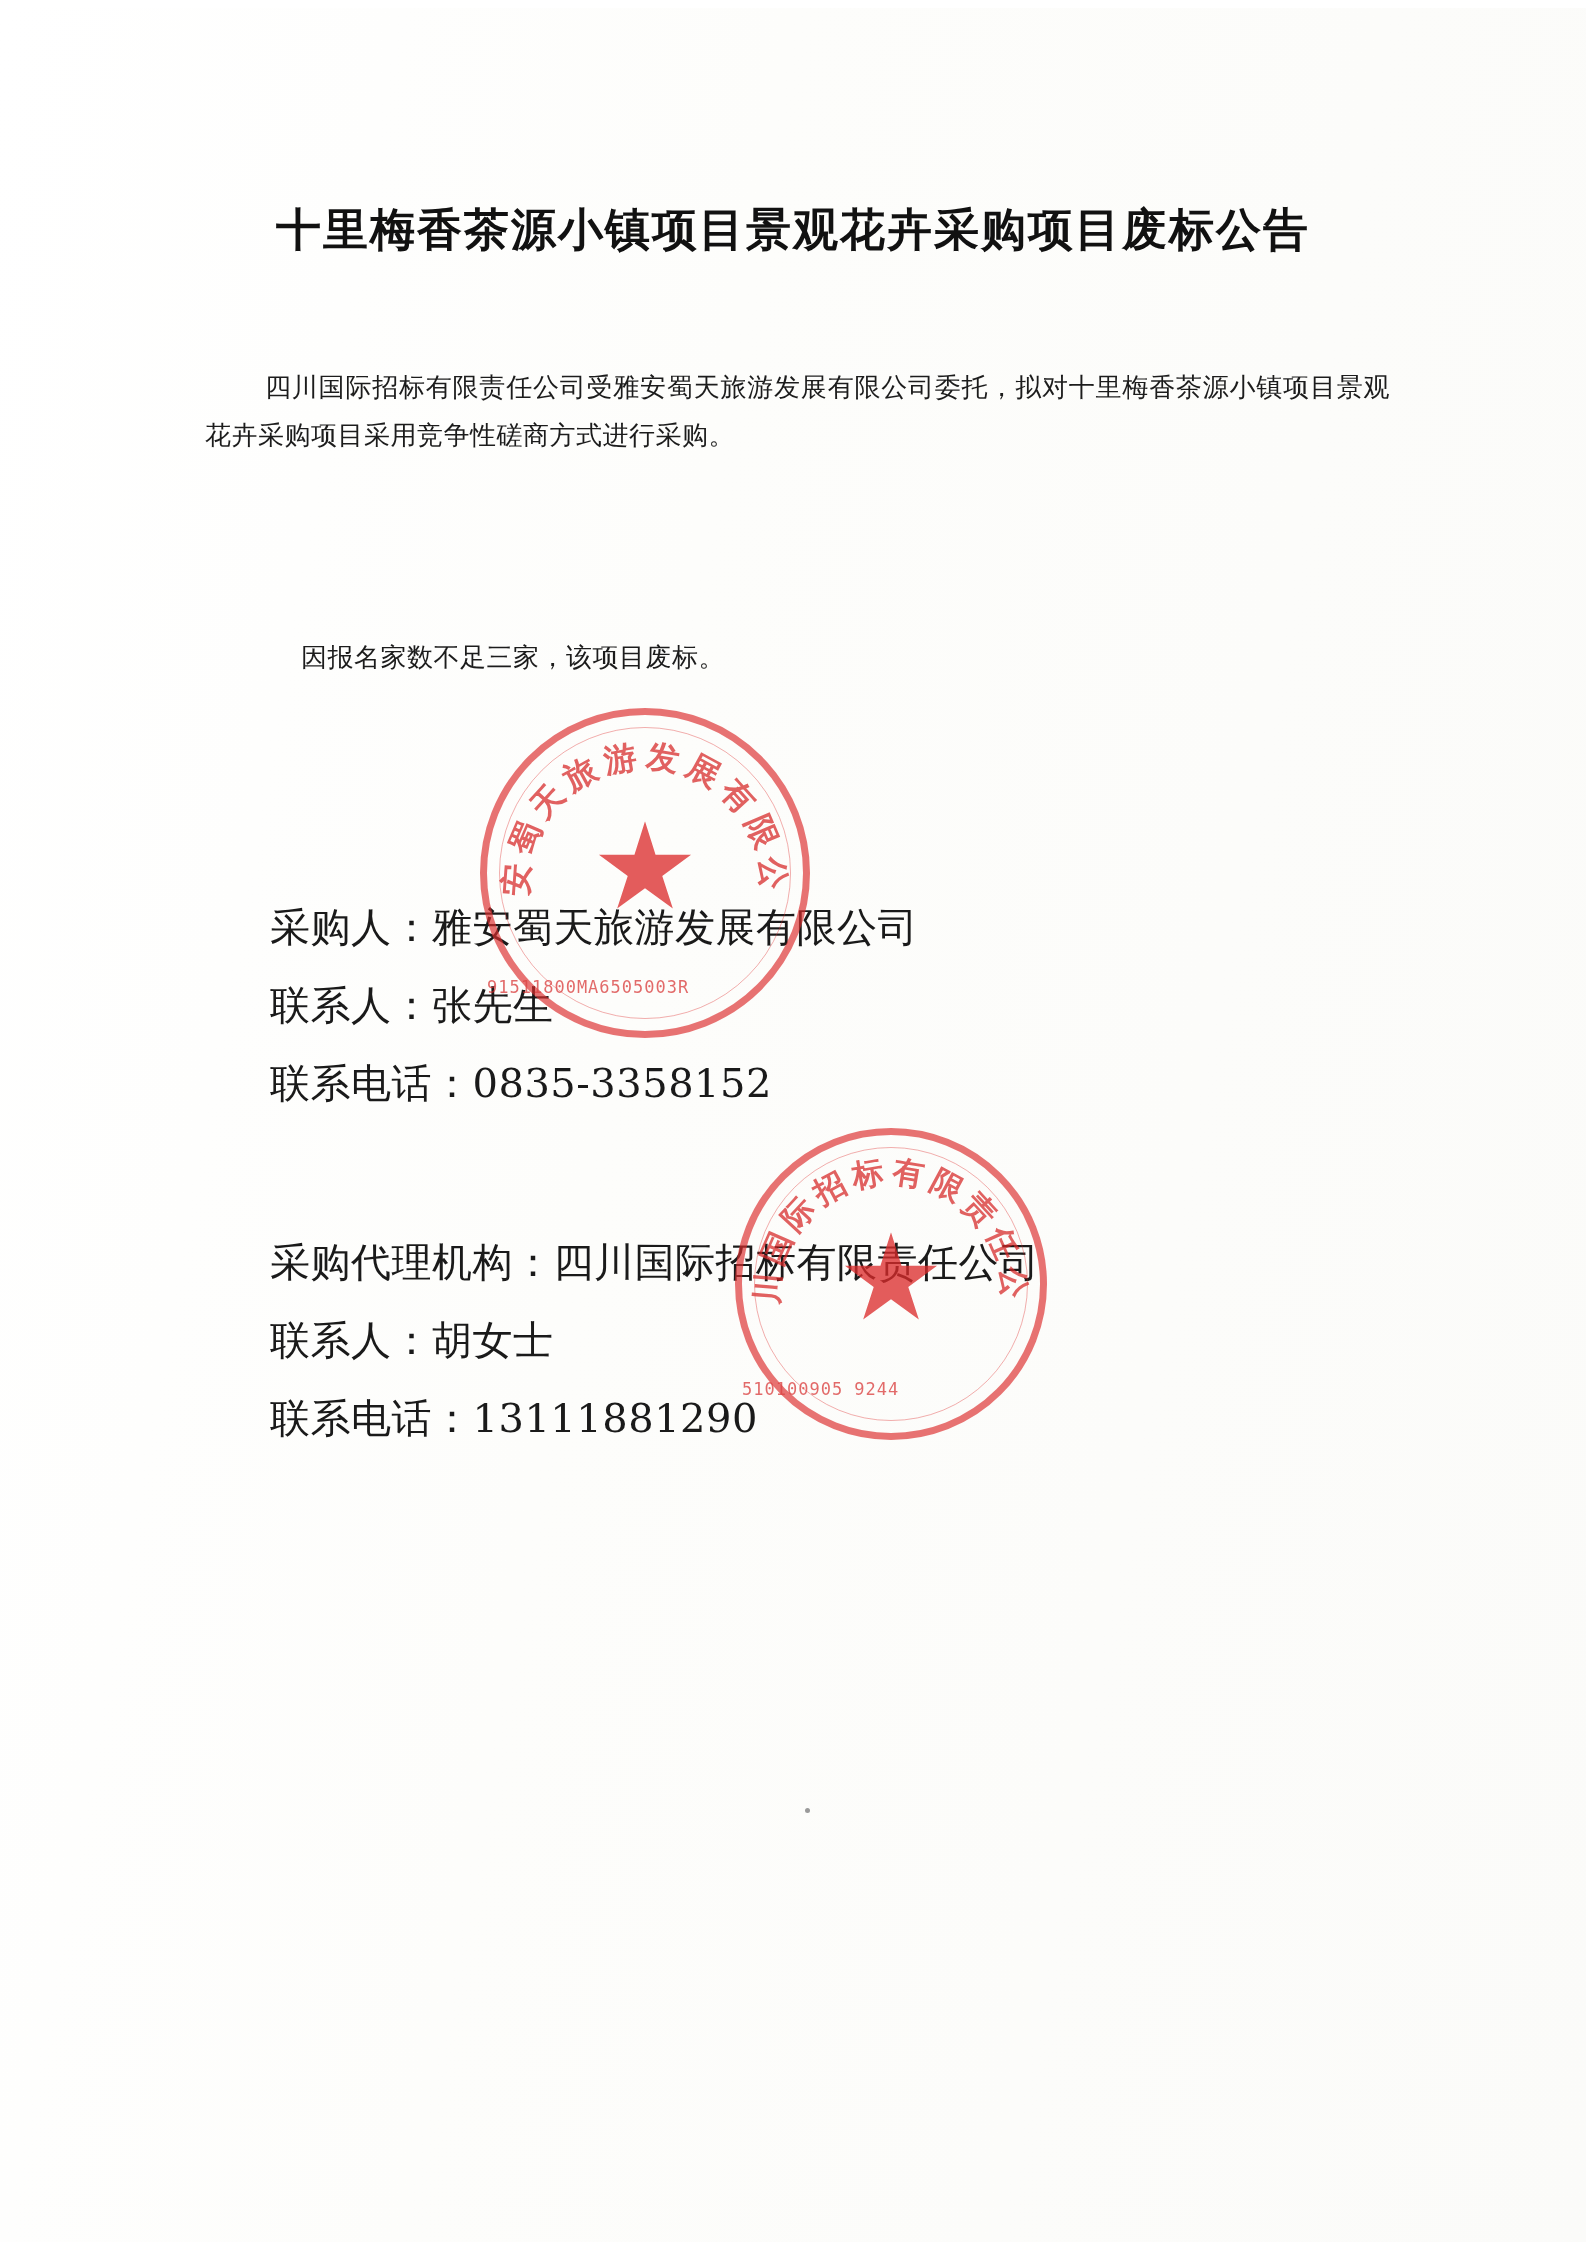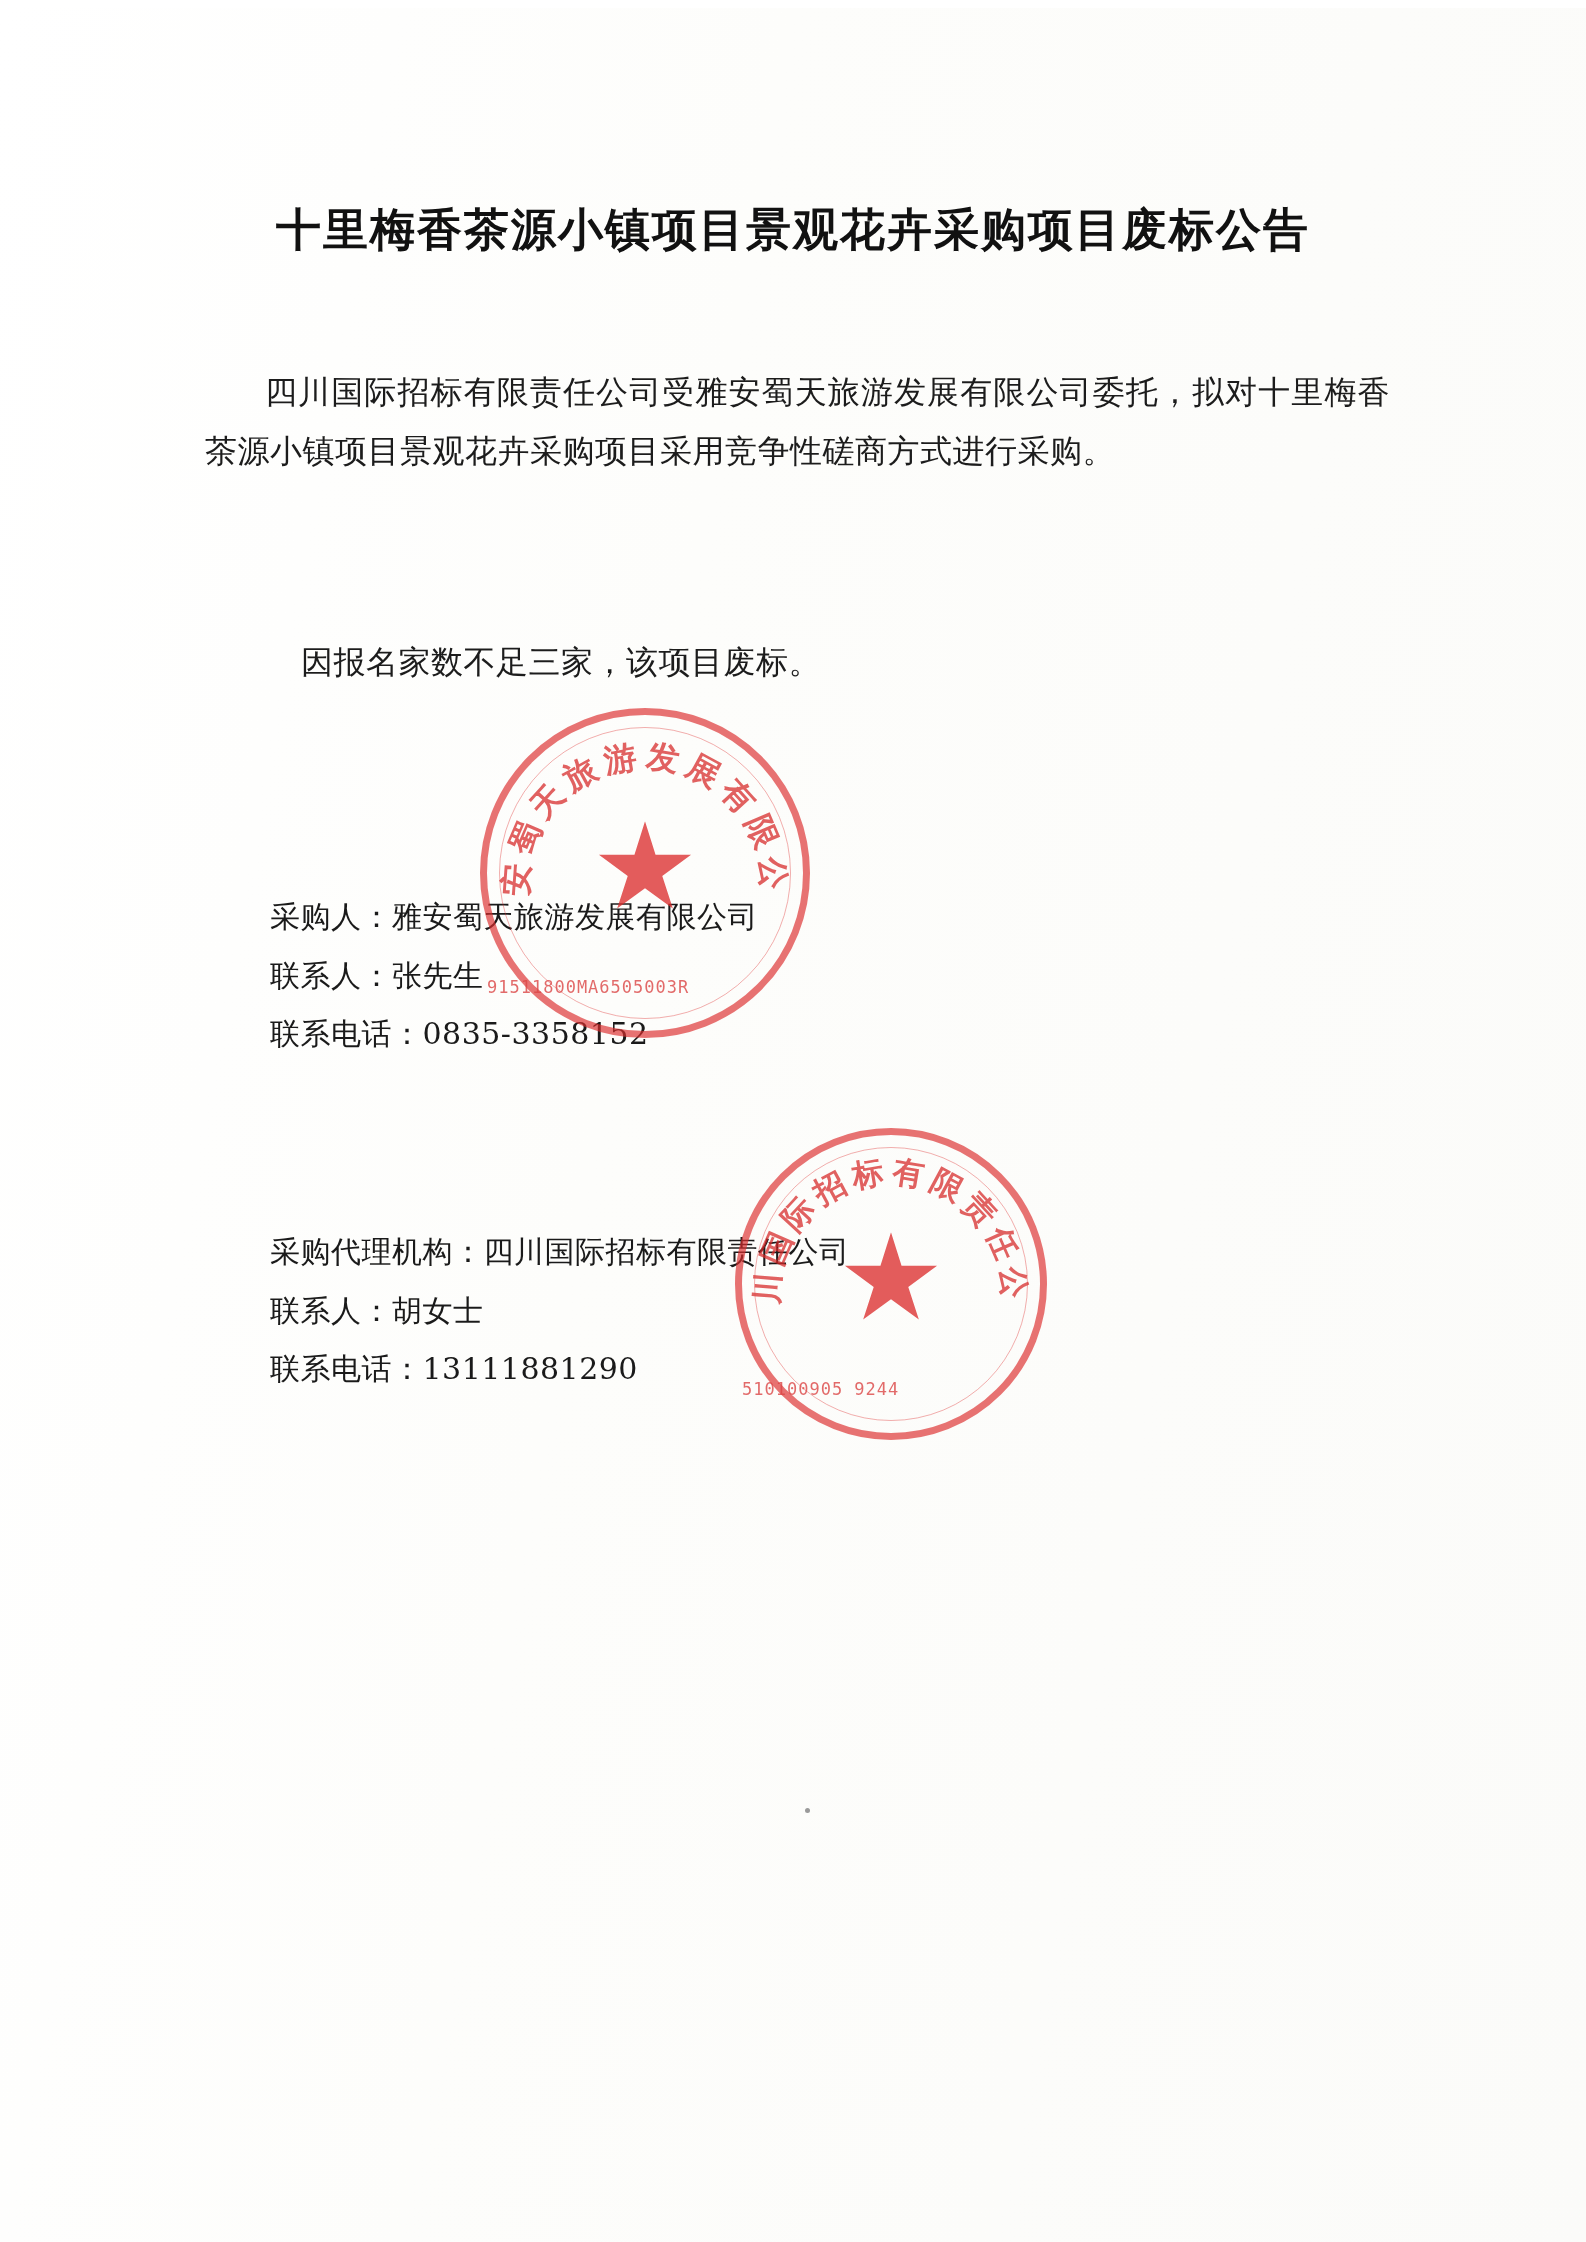--- a/index.html
+++ b/index.html
@@ -36,42 +36,42 @@
     width: 1586px;
     text-align: center;
     font-family: "DejaVu Sans", "Liberation Sans", sans-serif;
     font-weight: bold;
     font-size: 45px;
     letter-spacing: 2px;
     color: #111;
   }
   .para {
     position: absolute;
-    font-size: 32px;
+    font-size: 26px;
     line-height: 1.85;
     color: #1c1c1c;
     letter-spacing: 0.5px;
   }
   .p-intro {
     left: 205px;
     top: 355px;
     width: 1185px;
     text-indent: 60px;
     text-align: justify;
   }
   .p-reason {
     left: 270px;
     top: 625px;
     width: 1100px;
     margin-left: 31px;
   }
   .block {
     position: absolute;
     left: 270px;
-    font-size: 30px;
+    font-size: 40px;
     line-height: 1.95;
     letter-spacing: 0.5px;
   }
   .block-buyer { top: 880px; width: 1180px; }
   .block-agent { top: 1215px; width: 1230px; }
   .line { white-space: nowrap; }
   .hang { margin-left: -88px; }
   
   .stamp {
     position: absolute;

